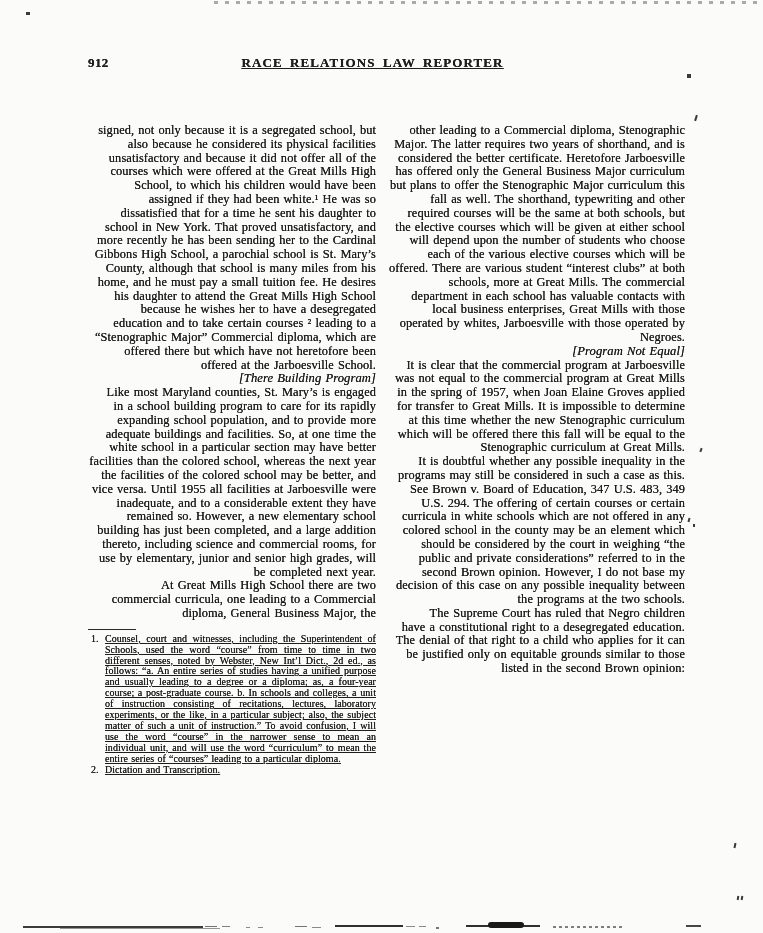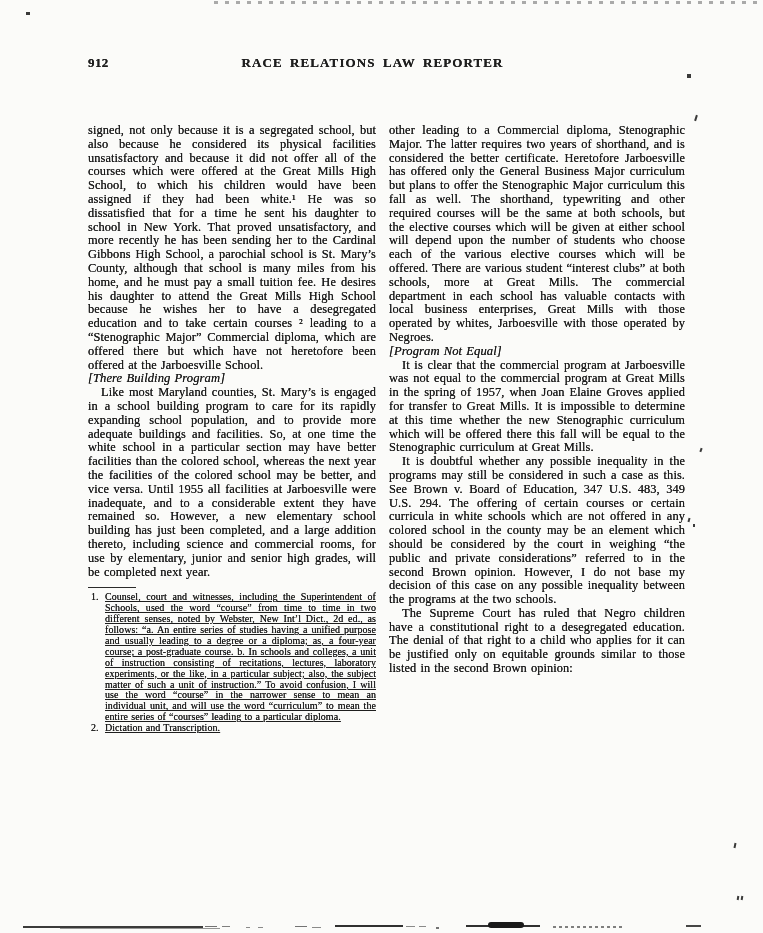--- a/index.html
+++ b/index.html
@@ -22,29 +22,30 @@
   .page-number {
     position:absolute; left:0; top:0;
     font-weight:bold; font-size:13px; letter-spacing:.4px;
     text-shadow:0 0 .3px currentColor;
   }
   .running-title {
     position:absolute; left:0; right:0; top:0; text-align:center;
     transform:translateX(-14px);
     font-weight:bold; font-size:13px; letter-spacing:1.1px; word-spacing:3px;
     text-shadow:0 0 .35px currentColor;
+    text-decoration:underline;
   }
   
   .columns {
     position:absolute; top:96px; left:88px; width:597px;
     display:flex; gap:13px;margin-top:28px;
   }
   .col-left  { width:288px; }
   .col-right { width:296px; }
-  .body-text p { margin:0; }
+  .body-text p { margin:0;text-align:right; }
   .body-text {
     font-size:12.4px; line-height:13.8px; text-align:justify;
     letter-spacing:.08px; word-spacing:.9px;
     text-shadow:0 0 .3px currentColor;
   }
   .indent { text-indent:13px; }
   .sec-head {
     font-style:italic; font-size:12.6px;
     margin:10px 0 8px 1px; text-align:left; text-indent:0;
     text-shadow:0 0 .3px currentColor;
@@ -84,20 +85,21 @@
     <div class="page-number">912</div>
     <div class="running-title">RACE RELATIONS LAW REPORTER</div>
   </div>
 
   <div class="columns body-text">
 
     <div class="col-left">
       <p>signed, not only because it is a segregated school, but also because he considered its physical facilities unsatisfactory and because it did not offer all of the courses which were offered at the Great Mills High School, to which his children would have been assigned if they had been white.¹  He was so dissatisfied that for a time he sent his daughter to school in New York. That proved unsatisfactory, and more recently he has been sending her to the Cardinal Gibbons High School, a parochial school is St. Mary’s County, although that school is many miles from his home, and he must pay a small tuition fee.  He desires his daughter to attend the Great Mills High School because he wishes her to have a desegregated education and to take certain courses ² leading to a “Stenographic Major” Commercial diploma, which are offered there but which have not heretofore been offered at the Jarboesville School.</p>
       <p class="sec-head">[There Building Program]</p>
       <p class="indent">Like most Maryland counties, St. Mary’s is engaged in a school building program to care for its rapidly expanding school population, and to provide more adequate buildings and facilities.  So, at one time the white school in a particular section may have better facilities than the colored school, whereas the next year the facilities of the colored school may be better, and vice versa.  Until 1955 all facilities at Jarboesville were inadequate, and to a considerable extent they have remained so.  However, a new elementary school building has just been completed, and a large addition thereto, including science and commercial rooms, for use by elementary, junior and senior high grades, will be completed next year.</p>
+      <p class="indent">At Great Mills High School there are two commercial curricula, one leading to a Commercial diploma, General Business Major, the</p>
 
       <div class="fn-rule"></div>
       <div class="footnotes">
         <div class="footnote">
           <span class="fn-num">1.</span>
           <span class="fn-text">Counsel, court and witnesses, including the Superintendent of Schools, used the word “course” from time to time in two different senses, noted by Webster, New Int’l Dict., 2d ed., as follows: “a.  An entire series of studies having a unified purpose and usually leading to a degree or a diploma; as, a four-year course; a post-graduate course.  b.  In schools and colleges, a unit of instruction consisting of recitations, lectures, laboratory experiments, or the like, in a particular subject; also, the subject matter of such a unit of instruction.”  To avoid confusion, I will use the word “course” in the narrower sense to mean an individual unit, and will use the word “curriculum” to mean the entire series of “courses” leading to a particular diploma.</span>
         </div>
         <div class="footnote">
           <span class="fn-num">2.</span>
           <span class="fn-text">Dictation and Transcription.</span>

